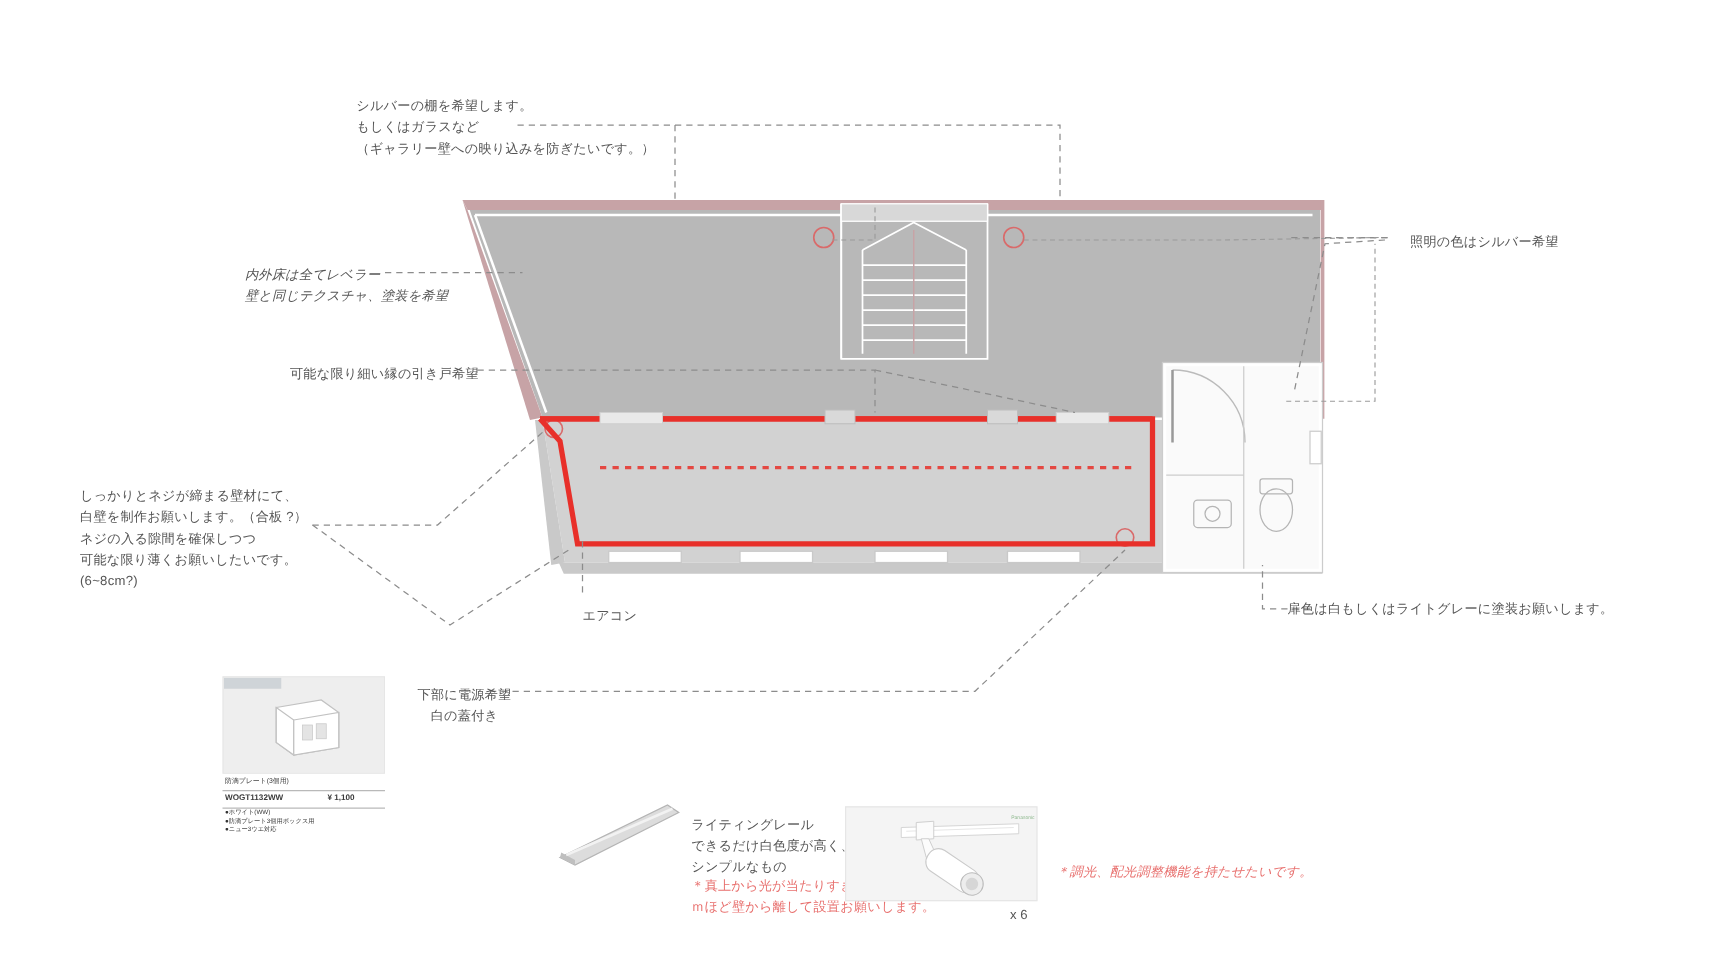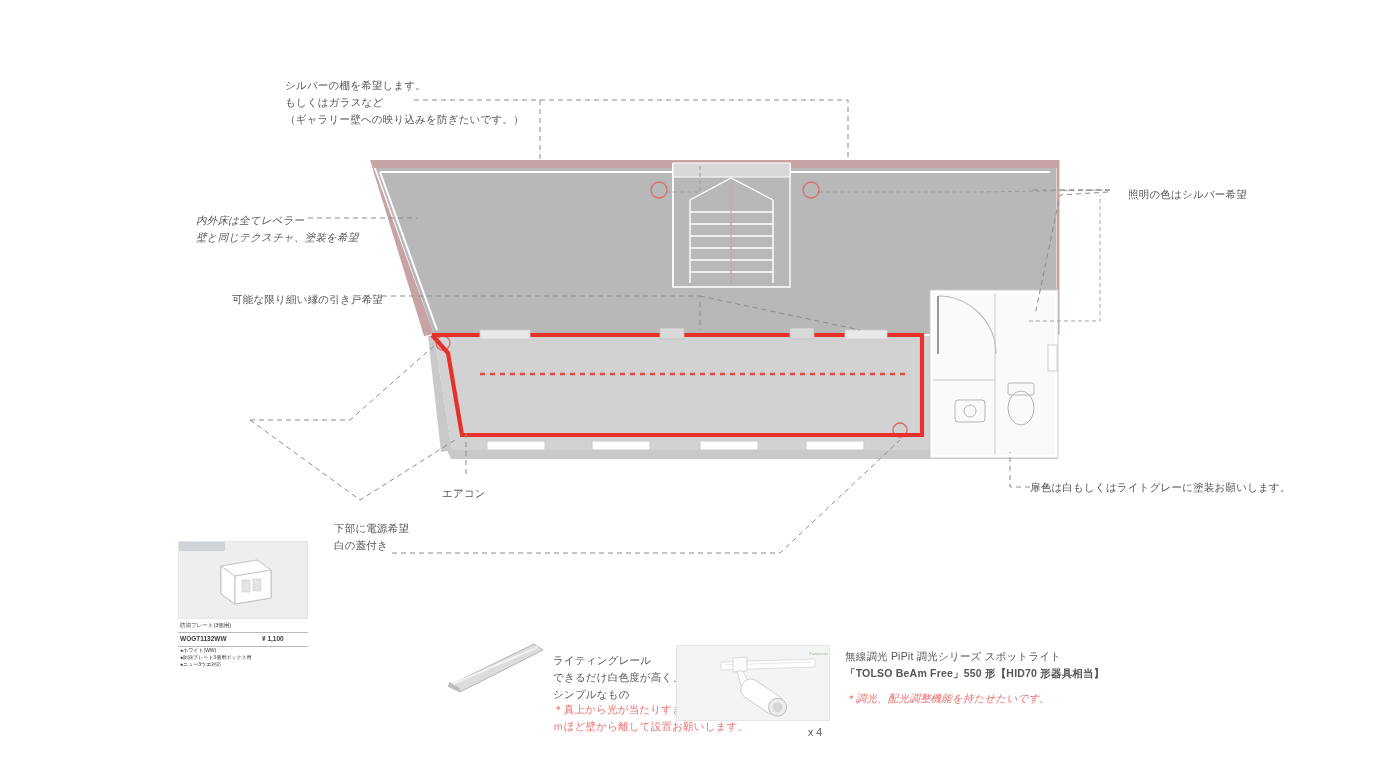--- a/index.html
+++ b/index.html
@@ -156,34 +156,41 @@
 
   <div class="note" style="left:196px;top:212px;font-style:italic;">
     <span class="ln">内外床は全てレベラー</span>
     <span class="ln">壁と同じテクスチャ、塗装を希望</span>
   </div>
 
   <div class="note" style="left:232px;top:291px;">
     <span class="ln">可能な限り細い縁の引き戸希望</span>
   </div>
 
+  <div class="note" style="left:64px;top:389px;">
+    <span class="ln">しっかりとネジが締まる壁材にて、</span>
+    <span class="ln">白壁を制作お願いします。（合板 ?）</span>
+    <span class="ln">ネジの入る隙間を確保しつつ</span>
+    <span class="ln">可能な限り薄くお願いしたいです。</span>
+    <span class="ln">(6~8cm?)</span>
+  </div>
 
   <div class="note" style="left:1128px;top:186px;">
     <span class="ln">照明の色はシルバー希望</span>
   </div>
 
   <div class="note" style="left:1030px;top:479px;text-align:right;">
     <span class="ln">扉色は白もしくはライトグレーに塗装お願いします。</span>
   </div>
 
-  <div class="note" style="left:442px;top:485px;font-family:Liberation Serif, serif;">
+  <div class="note" style="left:466px;top:485px;font-family:Liberation Serif, serif;">
     <span class="ln">エアコン</span>
   </div>
 
-  <div class="note" style="left:334px;top:520px;">
+  <div class="note" style="left:334px;top:548px;text-align:center;">
     <span class="ln">下部に電源希望</span>
     <span class="ln">白の蓋付き</span>
   </div>
 
   <div class="prodimg" style="left:178px;top:541px;width:130px;height:78px;">
     <svg viewBox="0 0 130 78" width="130" height="78">
       <rect x="0" y="0" width="130" height="78" fill="#eeeeee"></rect>
       <rect x="0" y="0" width="46" height="9" fill="#cfd4d8"></rect>
       <g fill="#ffffff" stroke="#c2c2c2" stroke-width="1">
         <polygon points="42,24 78,18 92,28 92,56 56,62 42,52"></polygon>
@@ -232,22 +239,18 @@
 
       <g transform="rotate(34 84 50)">
         <rect x="62" y="40" width="46" height="20" rx="9" fill="#ffffff" stroke="#cacaca" stroke-width=".9"></rect>
         <circle cx="104" cy="50" r="9" fill="#ededed" stroke="#bcbcbc" stroke-width=".9"></circle>
         <circle cx="104" cy="50" r="5" fill="#d6d6d6"></circle>
       </g>
       <text x="132" y="9" font-size="4" fill="#8fb98f" font-family="Liberation Sans, sans-serif">Panasonic</text>
     </svg>
   </div>
 
-  <div class="note" style="left:845px;top:648px;">
-    <span class="ln">無線調光 PiPit 調光シリーズ スポットライト</span>
-    <span class="ln" style="font-weight:bold;">「TOLSO BeAm Free」550 形【HID70 形器具相当】</span>
-  </div>
   <div class="note red" style="left:845px;top:690px;font-style:italic;">
     <span class="ln">＊調光、配光調整機能を持たせたいです。</span>
   </div>
-  <div class="x7" style="left:808px;top:726px;">x 4</div>
+  <div class="x7" style="left:808px;top:726px;">x 6</div>
 
 </div>
 
 </body></html>

